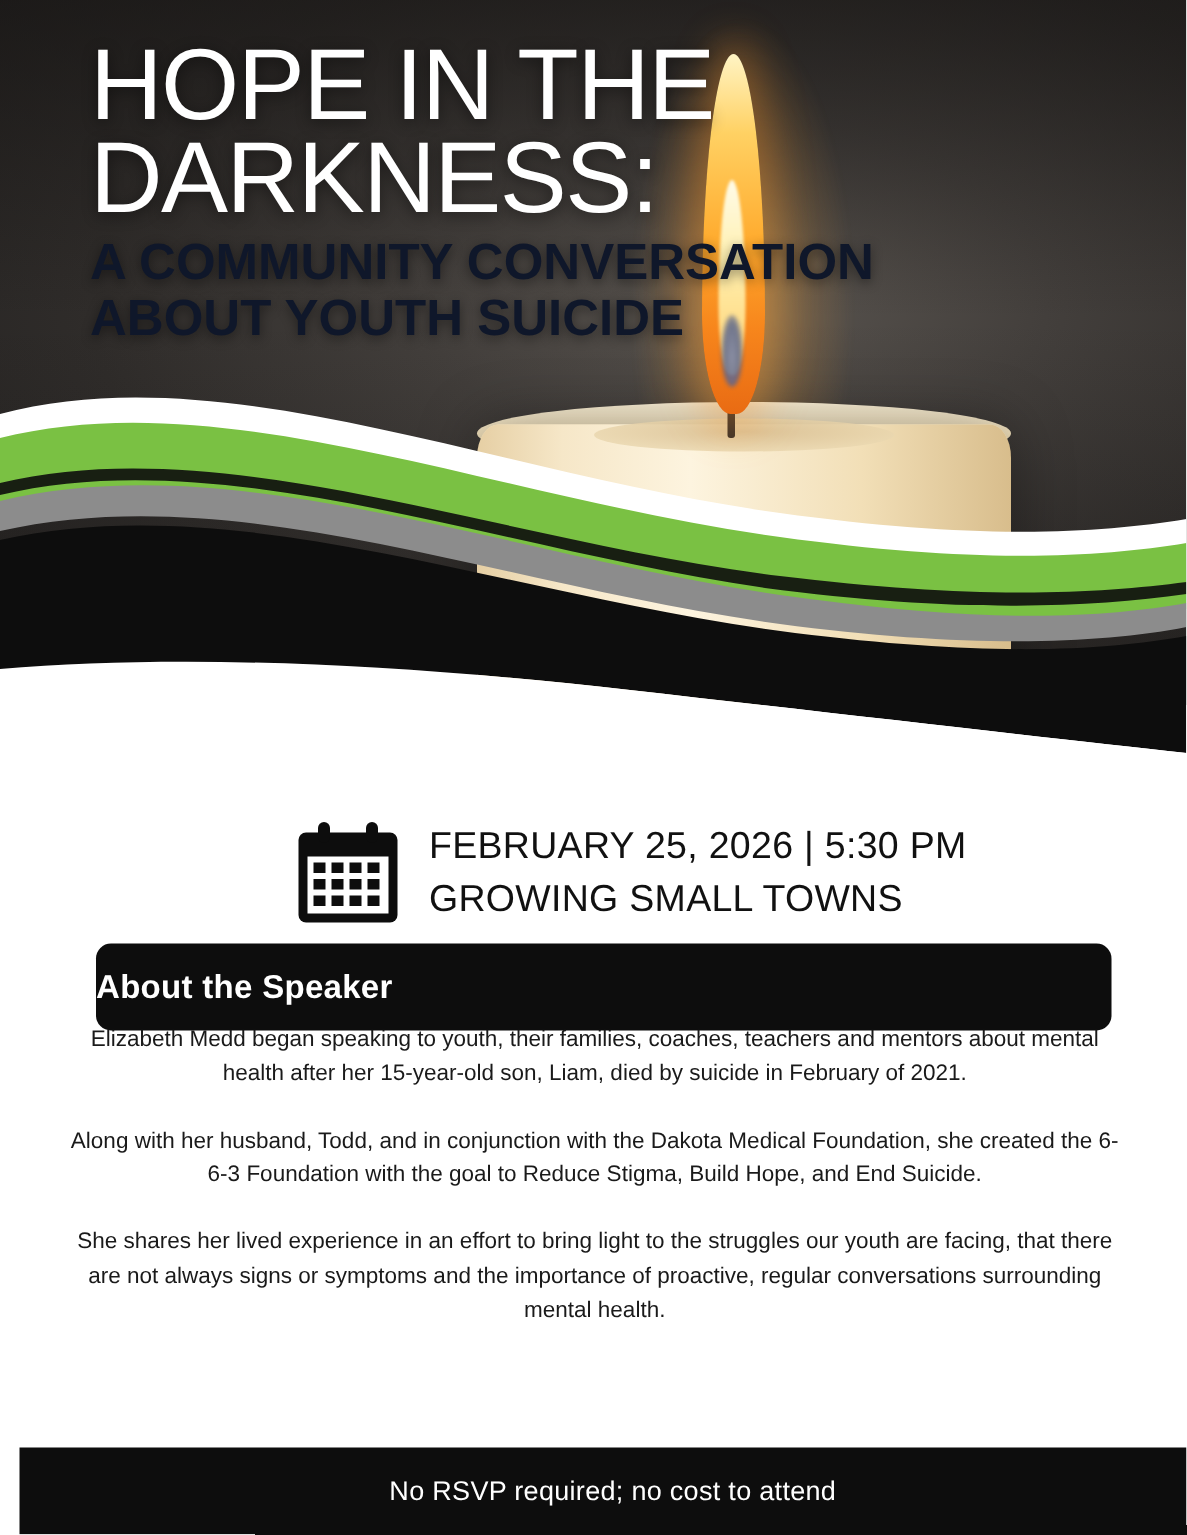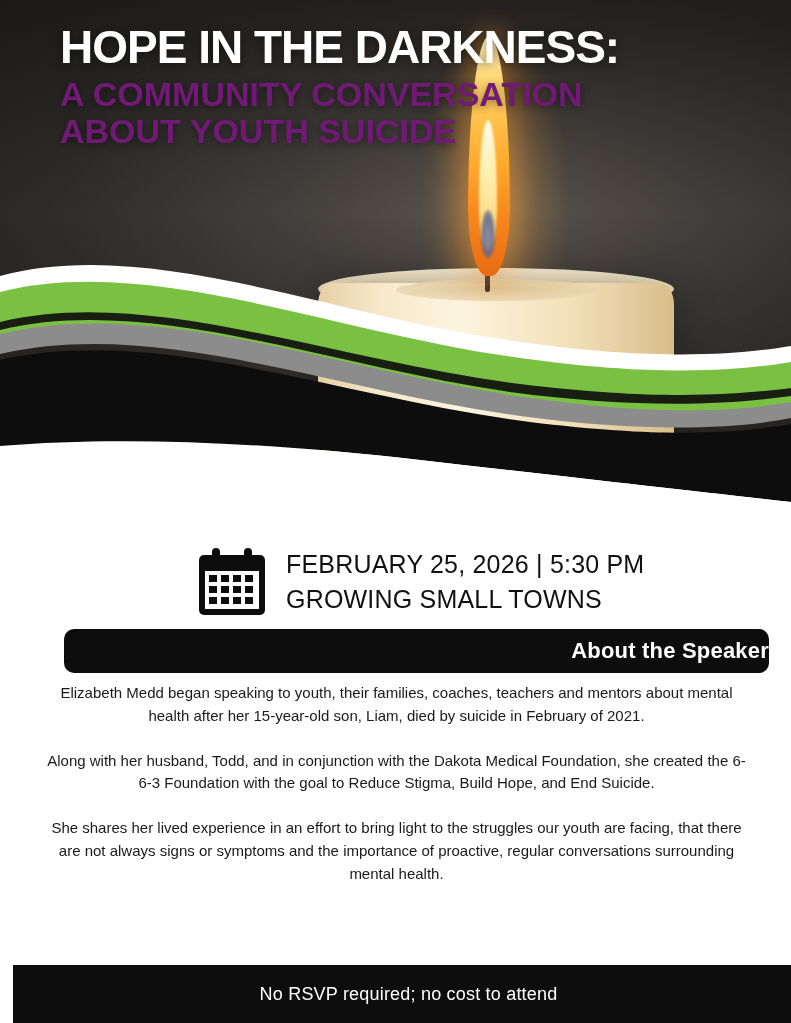--- a/index.html
+++ b/index.html
@@ -122,32 +122,32 @@
 
   
   .title-block {
     position: absolute;
     left: 60px;
     top: 26px;
     width: 640px;
     z-index: 6;
   }
   .title-main {
-    font-weight: bold;
+    font-weight: normal;
     color: #ffffff;
-    font-size: 46px;
+    font-size: 67px;
     line-height: 0.92;
     letter-spacing: -1px;
     text-transform: uppercase;
     margin: 0 0 2px 0;
     text-shadow: 0 2px 10px rgba(0,0,0,.45);
   }
   .title-sub {
     font-weight: bold;
-    color: #701a75;
+    color: #0f172a;
     font-size: 34px;
     line-height: 1.08;
     letter-spacing: 0px;
     text-transform: uppercase;
     margin: 8px 0 0 0;
     text-shadow: 0 2px 8px rgba(0,0,0,.45);
   }
 
   
   .waves {
@@ -203,27 +203,26 @@
     font-size: 25px;
     color: #111111;
     letter-spacing: .2px;
   }
 
   .speaker-bar {
     position: absolute;
     left: 64px;
     top: 159px;
     width: 677px;
-    height: 44px;
+    height: 58px;
     background: #0d0d0d;
     border-radius: 10px;
     display: flex;
     align-items: center;
-    justify-content: flex-end;
-    padding-left: 28px;
+    justify-content: flex-start;
   }
   .speaker-bar span {
     color: #ffffff;
     font-size: 22px;
     font-weight: bold;
     letter-spacing: .2px;
   }
 
   .bio {
     position: absolute;

